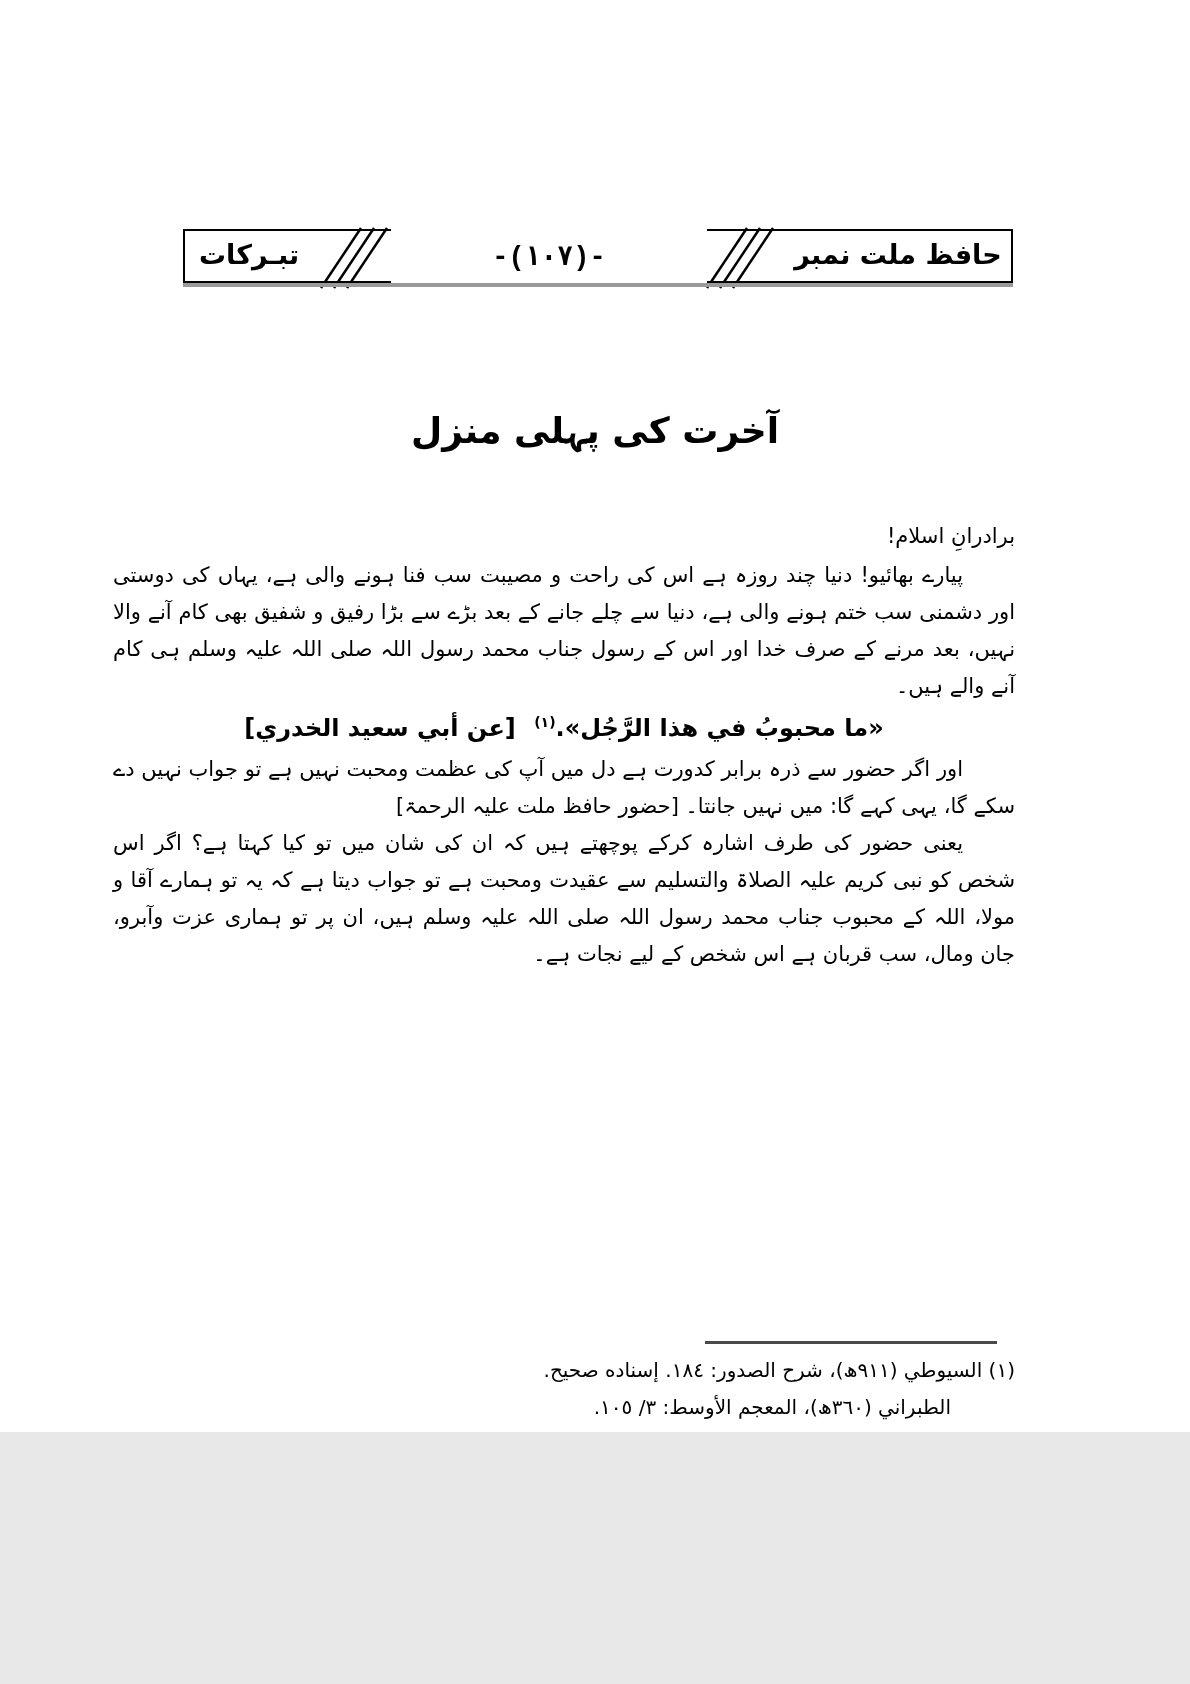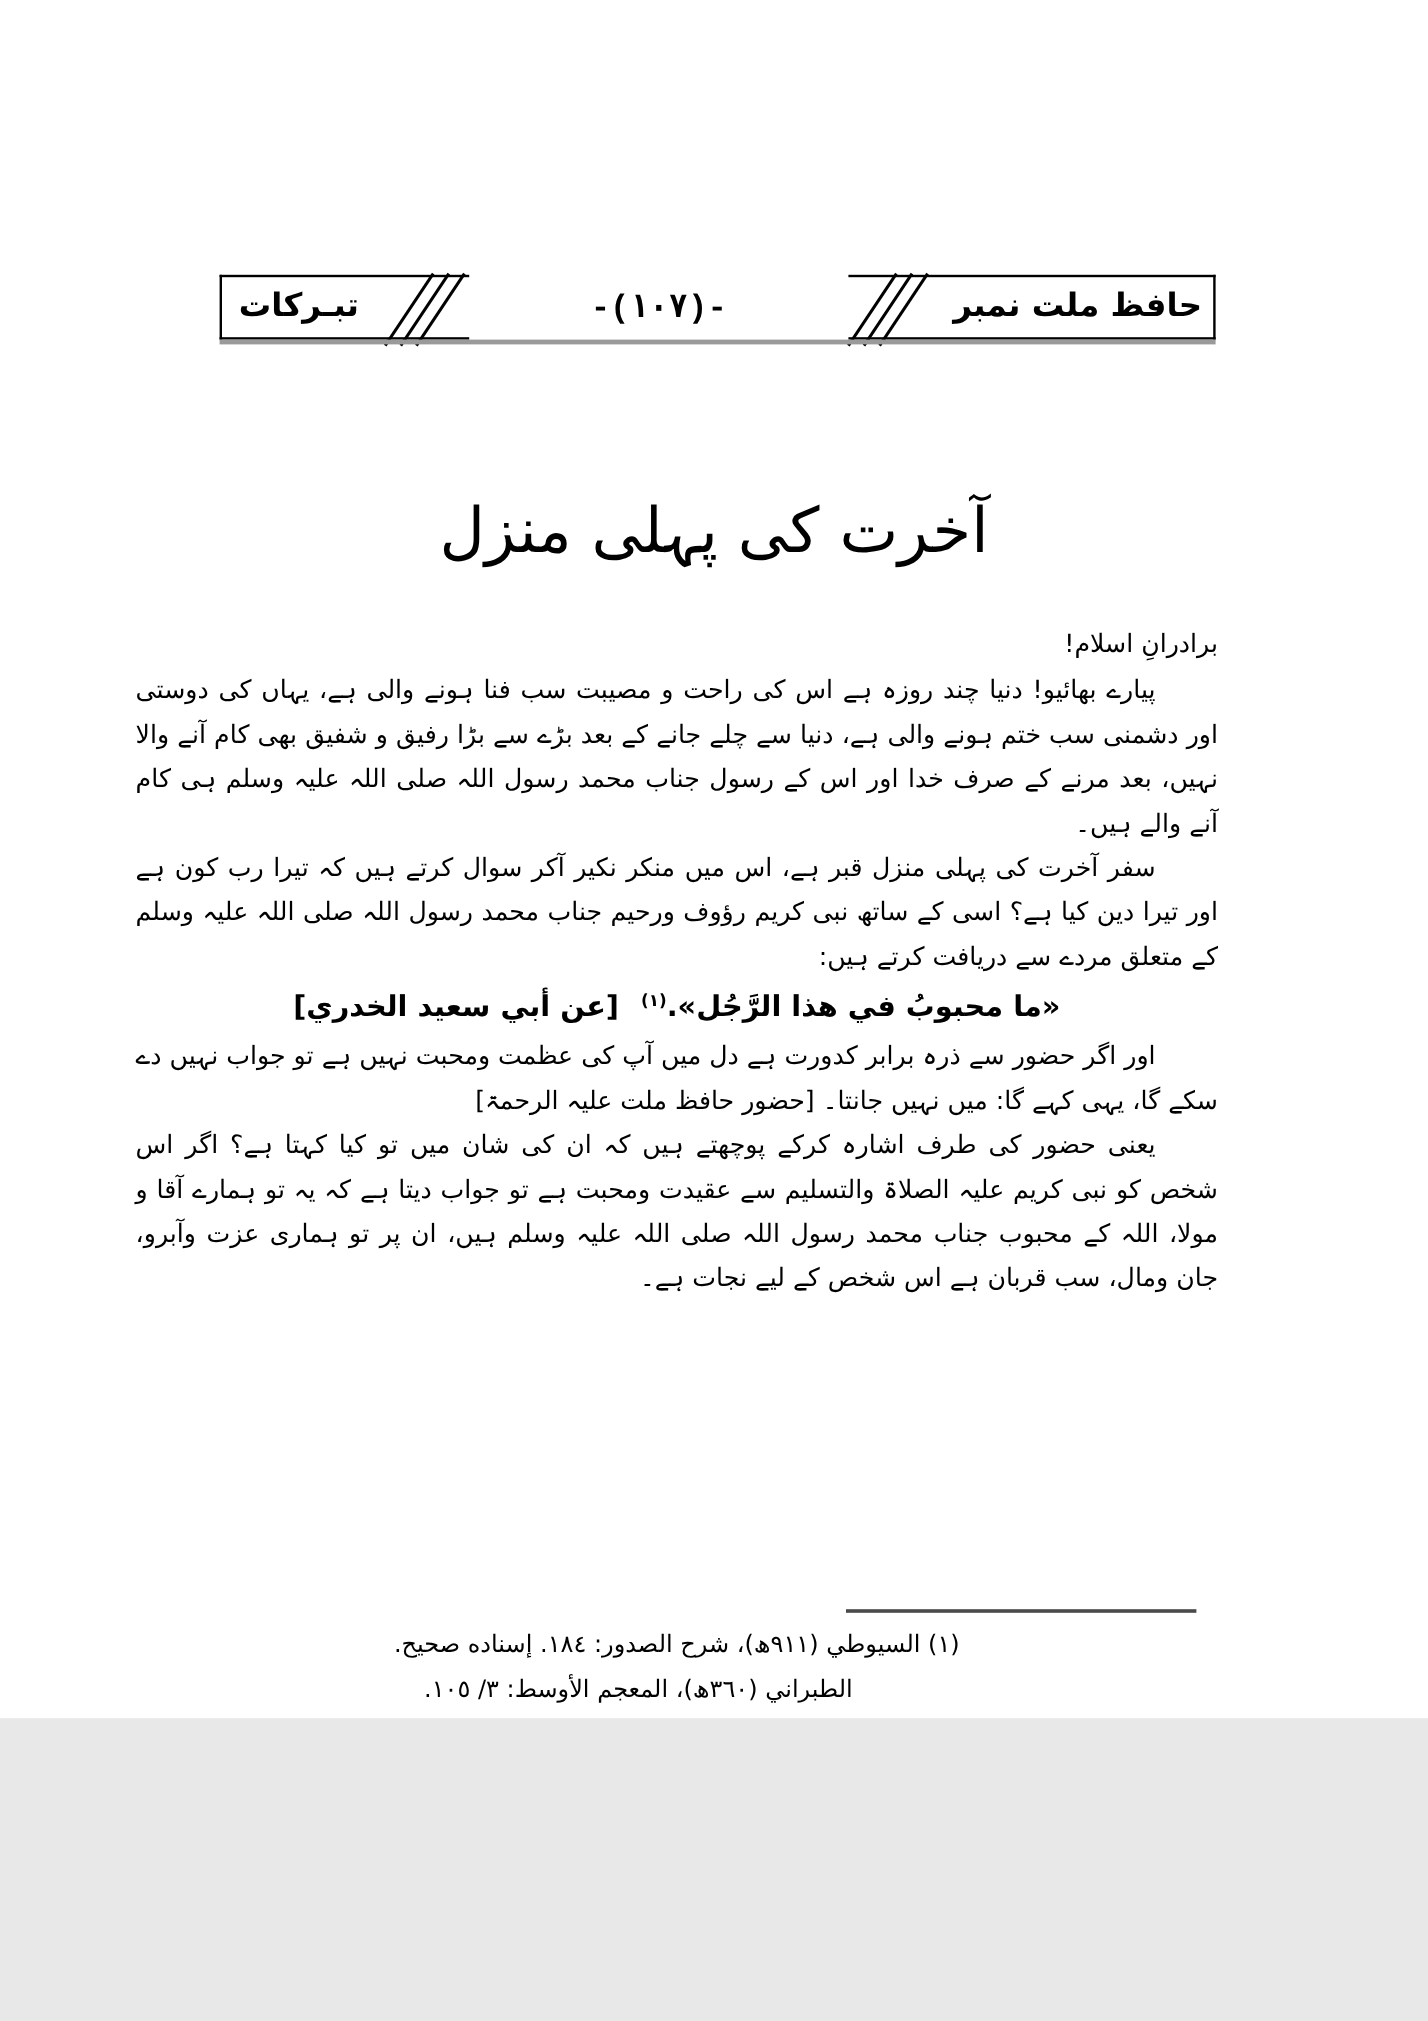--- a/index.html
+++ b/index.html
@@ -88,22 +88,22 @@
 
   
   .title {
     position: absolute;
     top: 402px;
     left: 0;
     width: 100%;
     margin: 0;
     text-align: center;
     direction: rtl;
-    font-size: 52px;
-    font-weight: normal;
+    font-size: 36px;
+    font-weight: bold;
     line-height: 1.6;
   }
 
   
   .content {
     position: absolute;
     top: 518px;
     left: 113px;
     width: 902px;
     direction: rtl;
@@ -142,21 +142,21 @@
     width: 292px;
     height: 3px;
     background: #4a4a4a;
   }
   .footnotes {
     position: absolute;
     top: 1352px;
     left: 113px;
     width: 902px;
     direction: rtl;
-    text-align: center;
+    text-align: right;
     font-size: 20px;
     line-height: 37px;
   }
   .footnotes p { margin: 0; }
   .footnote-line-2 { padding-right: 64px; }
 </style>
 </head>
 <body>
 
 <div class="page">
@@ -185,21 +185,20 @@
 
   </div>
 
   <div class="header-rule"></div>
 
   <h1 class="title">آخرت کی پہلی منزل</h1>
 
   <div class="content">
     <p class="salutation">برادرانِ اسلام!</p>
     <p class="para">پیارے بھائیو! دنیا چند روزہ ہے اس کی راحت و مصیبت سب فنا ہونے والی ہے، یہاں کی دوستی اور دشمنی سب ختم ہونے والی ہے، دنیا سے چلے جانے کے بعد بڑے سے بڑا رفیق و شفیق بھی کام آنے والا نہیں، بعد مرنے کے صرف خدا اور اس کے رسول جناب محمد رسول اللہ صلی اللہ علیہ وسلم ہی کام آنے والے ہیں۔</p>
-    <p class="para">سفر آخرت کی پہلی منزل قبر ہے، اس میں منکر نکیر آکر سوال کرتے ہیں کہ تیرا رب کون ہے اور تیرا دین کیا ہے؟ اسی کے ساتھ نبی کریم رؤوف ورحیم جناب محمد رسول اللہ صلی اللہ علیہ وسلم کے متعلق مردے سے دریافت کرتے ہیں:</p>
 
     <div class="quote-line">
       <span>«ما محبوبُ في هذا الرَّجُل».</span><sup class="fn-marker">(١)</sup>
       <span class="quote-attr">[عن أبي سعيد الخدري]</span>
     </div>
 
     <p class="para">اور اگر حضور سے ذرہ برابر کدورت ہے دل میں آپ کی عظمت ومحبت نہیں ہے تو جواب نہیں دے سکے گا، یہی کہے گا: میں نہیں جانتا۔ [حضور حافظ ملت علیہ الرحمۃ]</p>
     <p class="para">یعنی حضور کی طرف اشارہ کرکے پوچھتے ہیں کہ ان کی شان میں تو کیا کہتا ہے؟ اگر اس شخص کو نبی کریم علیہ الصلاۃ والتسلیم سے عقیدت ومحبت ہے تو جواب دیتا ہے کہ یہ تو ہمارے آقا و مولا، اللہ کے محبوب جناب محمد رسول اللہ صلی اللہ علیہ وسلم ہیں، ان پر تو ہماری عزت وآبرو، جان ومال، سب قربان ہے اس شخص کے لیے نجات ہے۔</p>
   </div>
 

